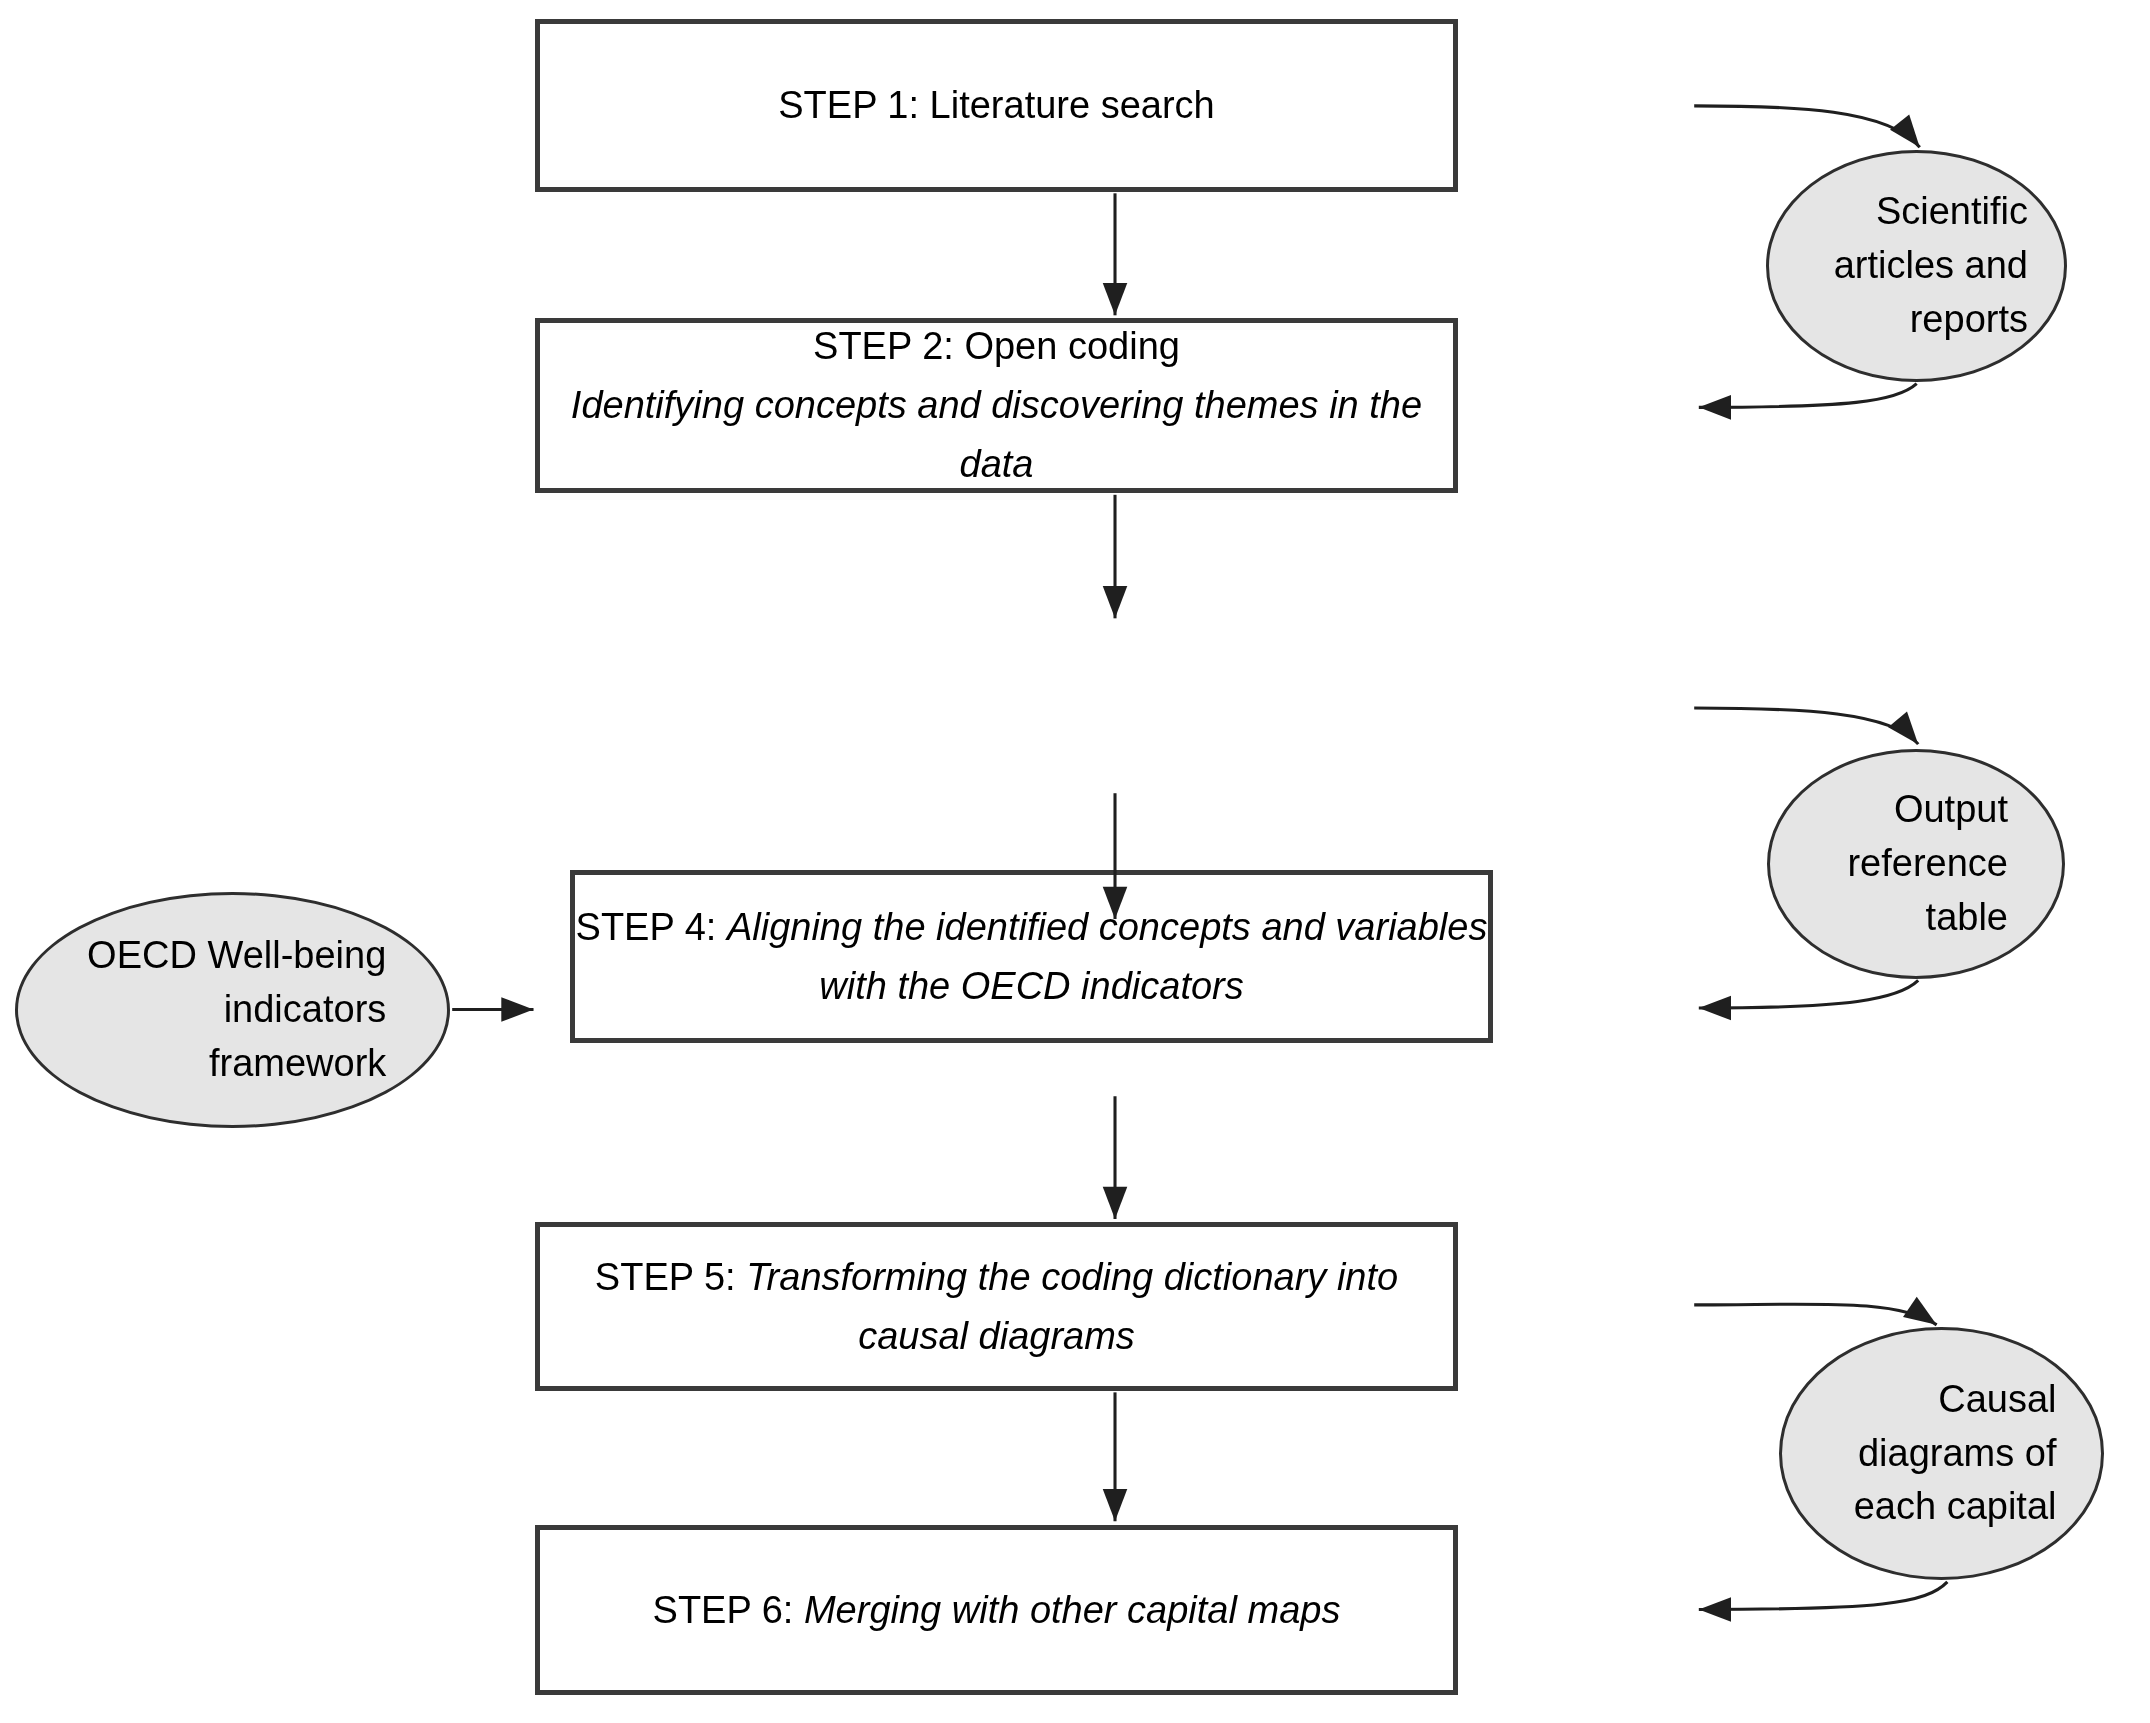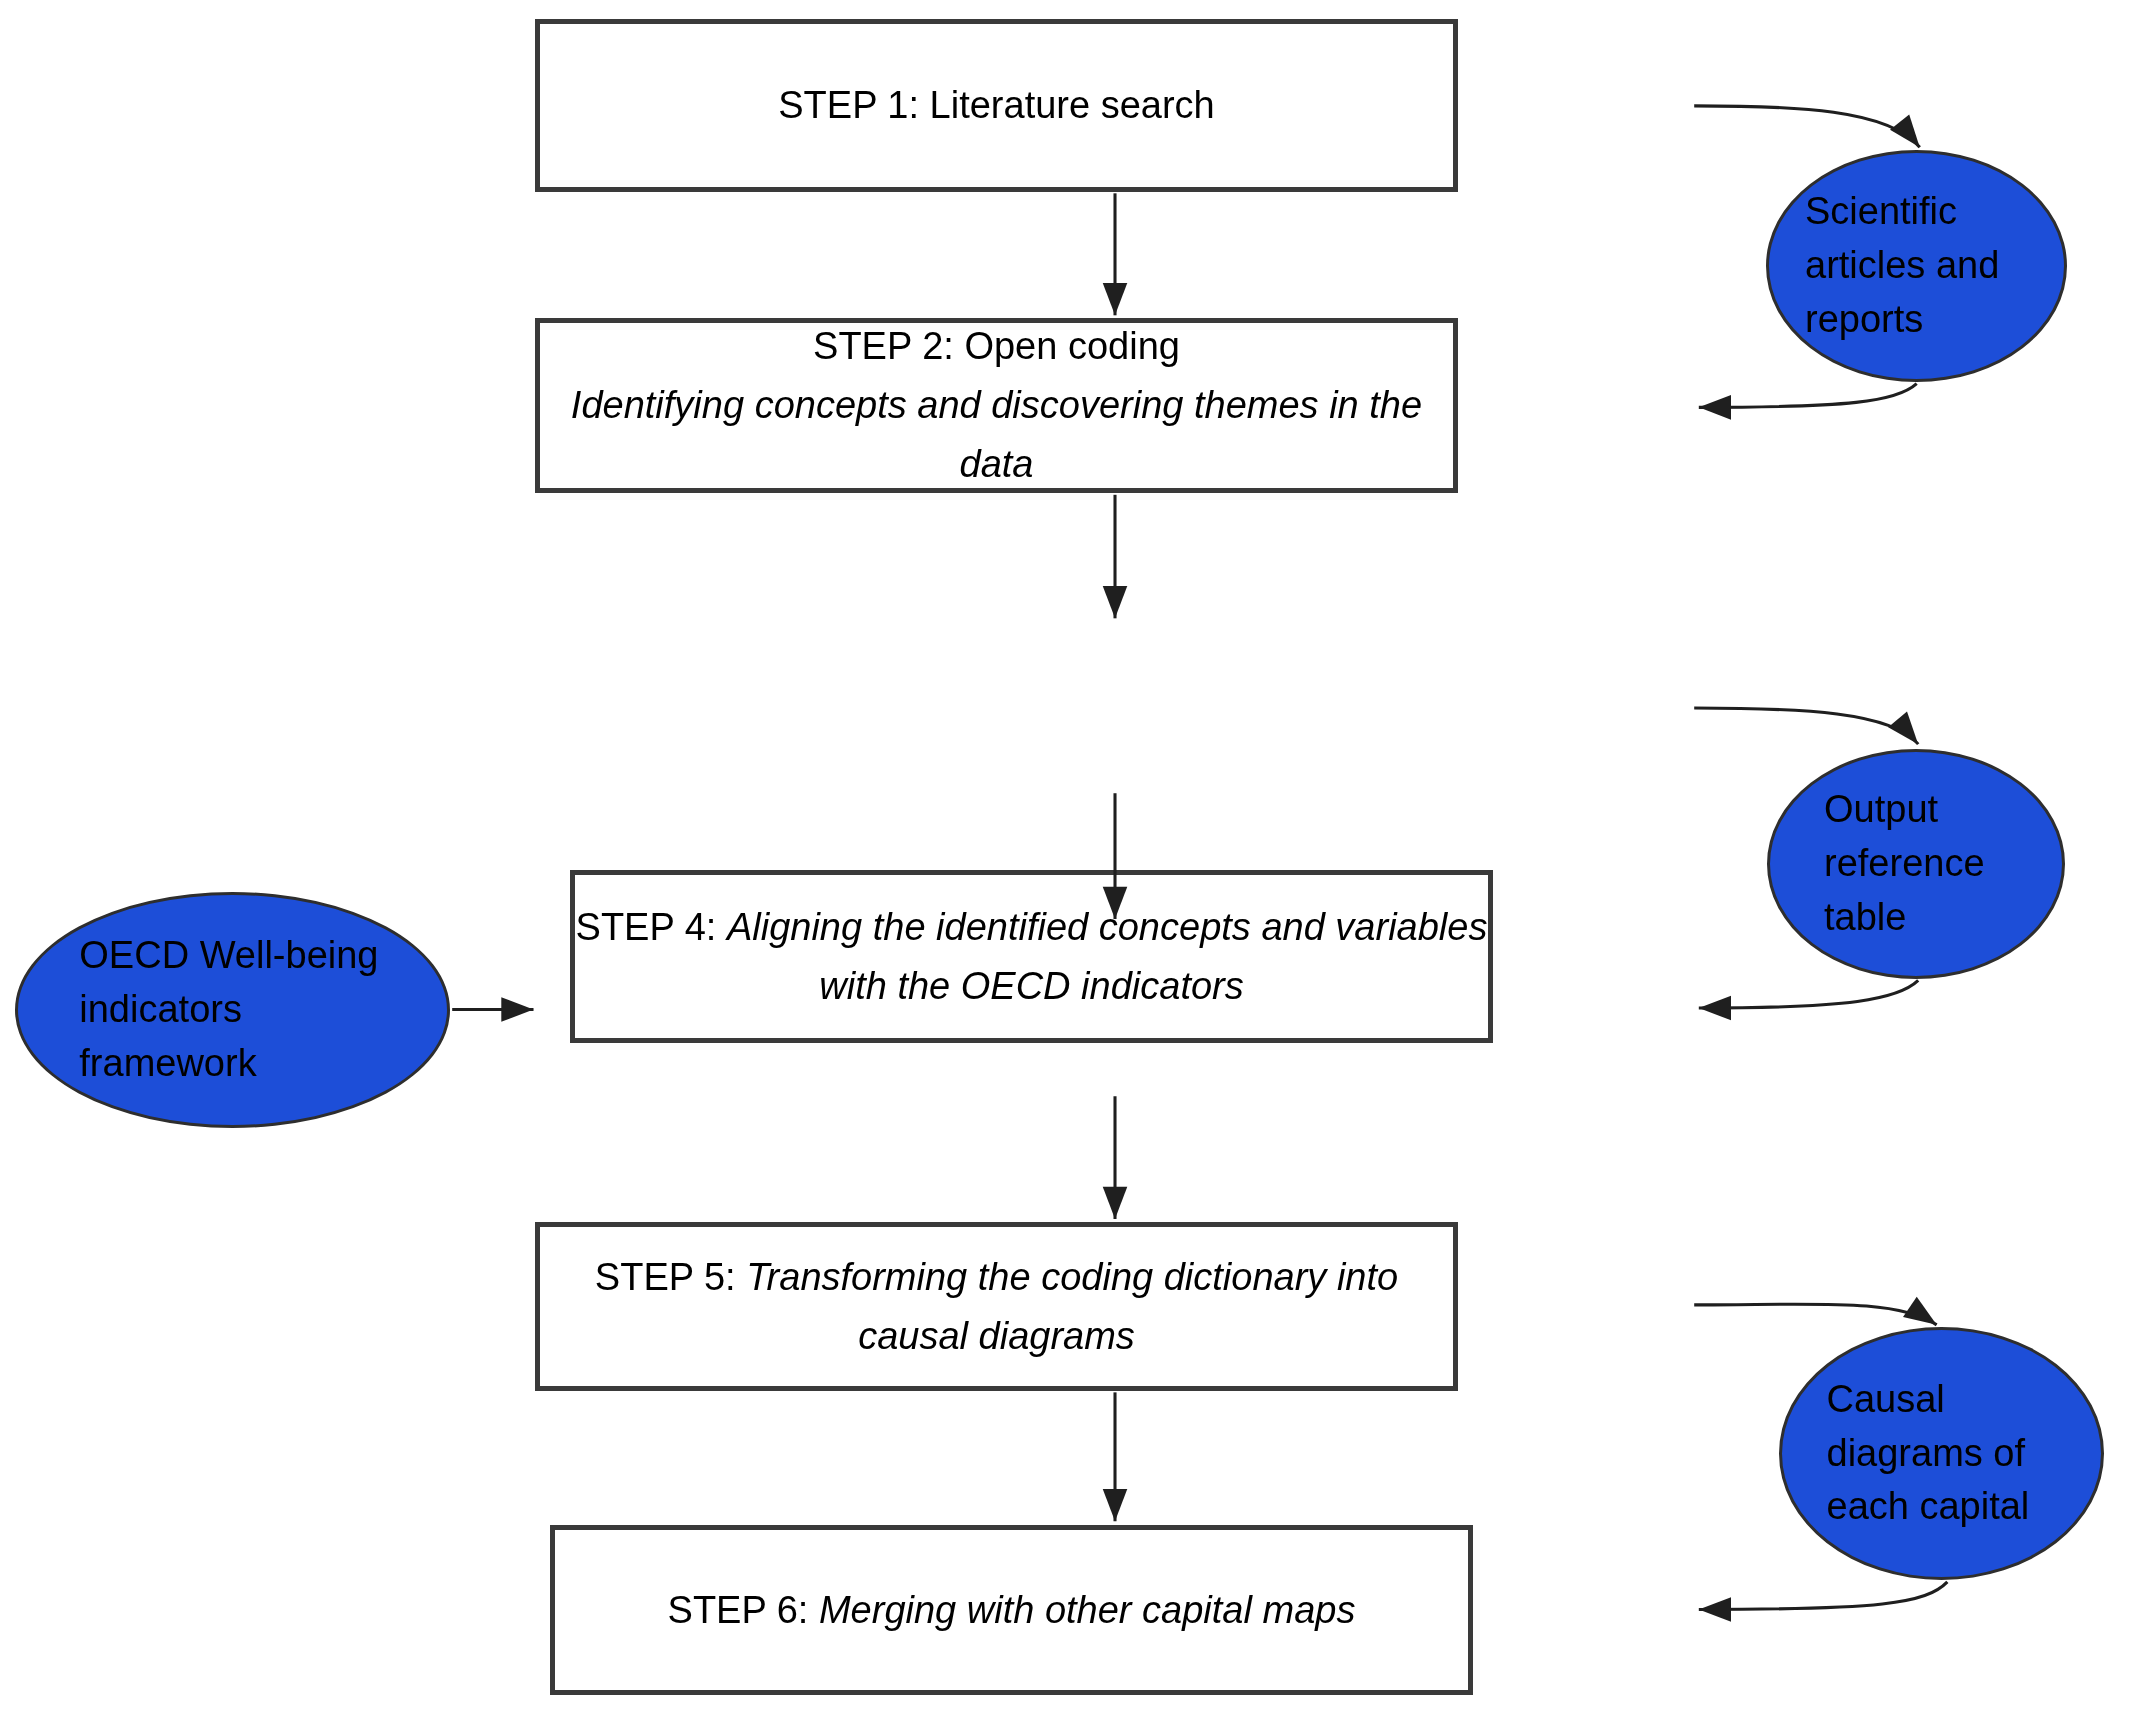--- a/index.html
+++ b/index.html
@@ -42,44 +42,44 @@
   .box .title{font-style:normal;}
   .box .subtitle{font-style:italic;max-width:1113px;}
   .box .mixed{max-width:1028px;}
   .box .mixed .prefix{font-style:normal;white-space:pre;}
   .box .mixed .it{font-style:italic;}
   .ellipse{
     position:absolute;
     box-sizing:border-box;
     border:3.1px solid #2e2e2e;
     border-radius:50%;
-    background:#1d4ed8;
+    background:#e5e5e5;
     display:flex;
     align-items:center;
     justify-content:center;
-    text-align:left;
+    text-align:right;
     font-size:38px;
     line-height:1.42;
     z-index:1;
   }
   .ellipse .etext{display:block;}
   #e-scientific{left:1766px;top:150px;width:301px;height:232px;}
   #e-scientific .etext{max-width:223px;}
   #e-output{left:1767px;top:749px;width:298px;height:230px;}
   #e-output .etext{max-width:184px;}
   #e-oecd{left:15.3px;top:892px;width:435px;height:236px;}
   #e-oecd .etext{max-width:307px;}
   #e-causal{left:1779px;top:1327px;width:325px;height:253px;}
   #e-causal .etext{max-width:230px;}
   #s1{top:19px;height:173px;}
   #s2{top:318px;height:175px;}
   #s3{top:621px;height:170px;}
   #s4{top:870px;height:173px;margin-left:35px;}
   #s5{top:1222px;height:169px;}
-  #s6{top:1525px;height:170px;margin-left:15px;}
+  #s6{top:1525px;height:170px;}
 </style>
 </head>
 <body>
 
 <div class="canvas">
 
   <div class="box" id="s1">
     <div class="title">STEP 1: Literature search</div>
   </div>
 

